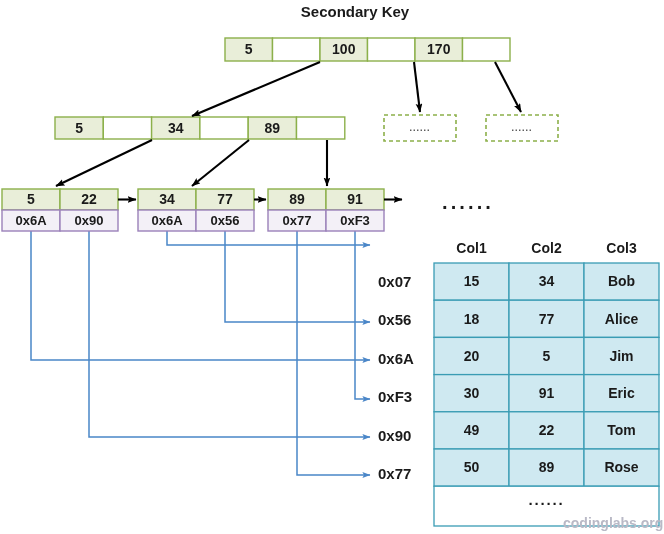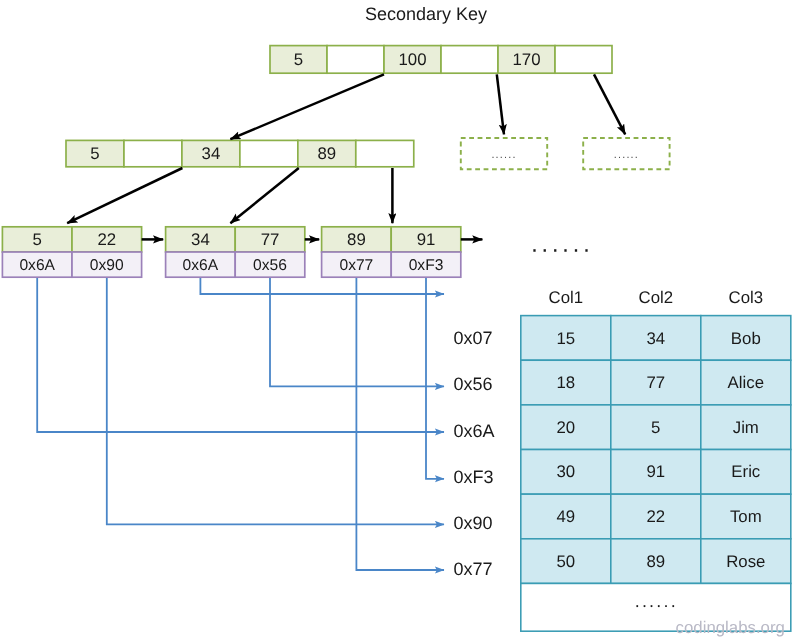--- a/index.html
+++ b/index.html
@@ -5,21 +5,21 @@
 <style>
   html,body{margin:0;padding:0;}
   body{
     width:664px;height:534px;
     background:#ffffff;
     font-family:"Liberation Sans", sans-serif;
     color:#1a1a1a;
     overflow:hidden;
     position:relative;
   }
-  #diagram-root{position:absolute;inset:0;width:572px;height:534px;}
+  #diagram-root{position:absolute;inset:0;width:572px;height:534px;font-weight:bold;}
   svg{display:block;}
   .node-key-text{font-family:"Liberation Sans",sans-serif;font-size:14px;fill:#1a1a1a;text-anchor:middle;dominant-baseline:middle;}
   .ptr-text{font-family:"Liberation Sans",sans-serif;font-size:13px;fill:#1a1a1a;text-anchor:middle;dominant-baseline:middle;}
   .addr-text{font-family:"Liberation Sans",sans-serif;font-size:15px;fill:#1a1a1a;text-anchor:start;dominant-baseline:middle;}
   .title-text{font-family:"Liberation Sans",sans-serif;font-size:15px;fill:#1a1a1a;text-anchor:middle;dominant-baseline:middle;}
   .col-head-text{font-family:"Liberation Sans",sans-serif;font-size:14px;fill:#1a1a1a;text-anchor:middle;dominant-baseline:middle;}
   .cell-text{font-family:"Liberation Sans",sans-serif;font-size:14px;fill:#1a1a1a;text-anchor:middle;dominant-baseline:middle;}
   .dots-text{font-family:"Liberation Sans",sans-serif;font-size:15px;fill:#1a1a1a;text-anchor:middle;dominant-baseline:middle;letter-spacing:1px;}
   .dots-small{font-family:"Liberation Sans",sans-serif;font-size:9px;fill:#4a4a4a;text-anchor:middle;dominant-baseline:middle;letter-spacing:1px;}
   .ellipsis-big{font-family:"Liberation Sans",sans-serif;font-size:20px;fill:#1a1a1a;text-anchor:middle;dominant-baseline:middle;letter-spacing:2px;}

